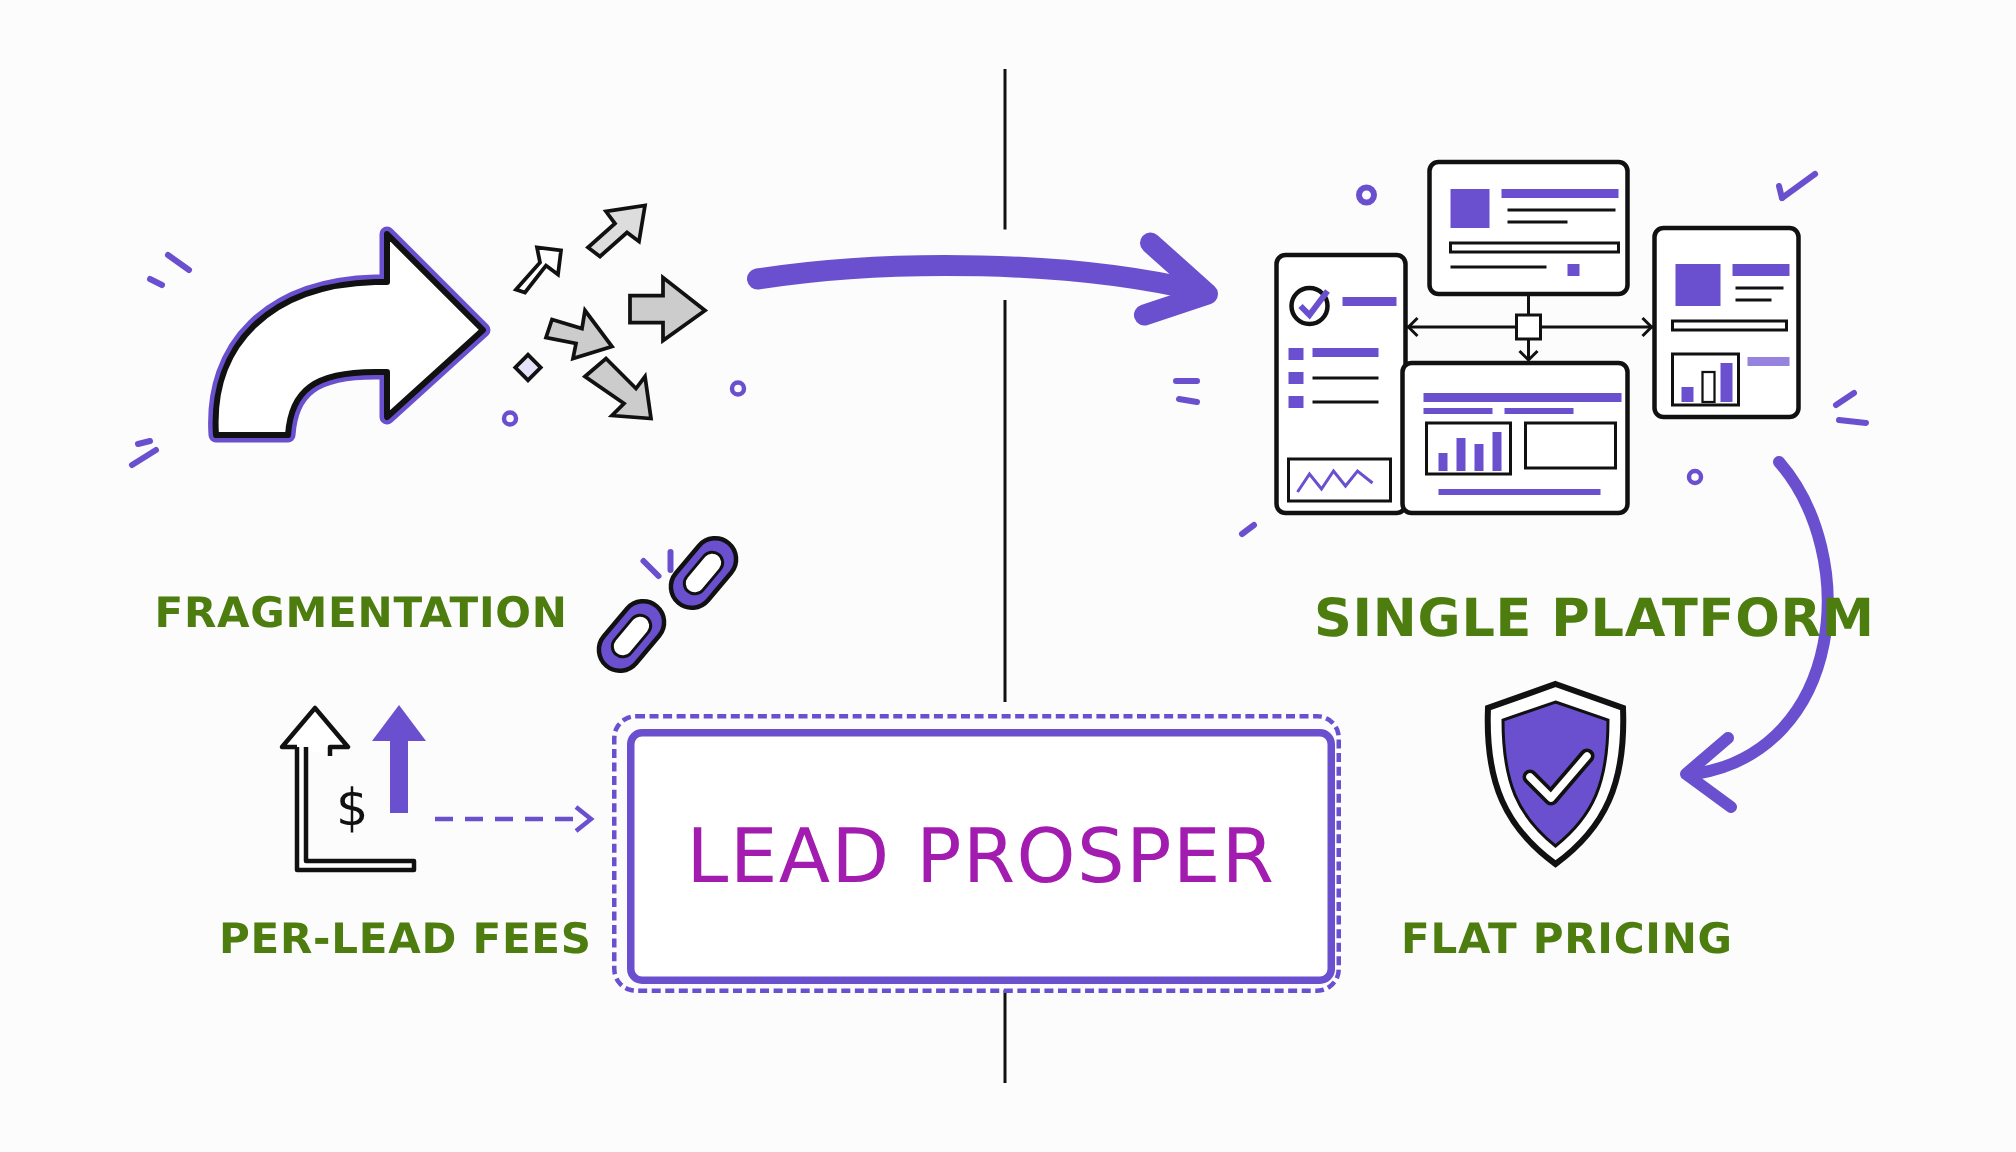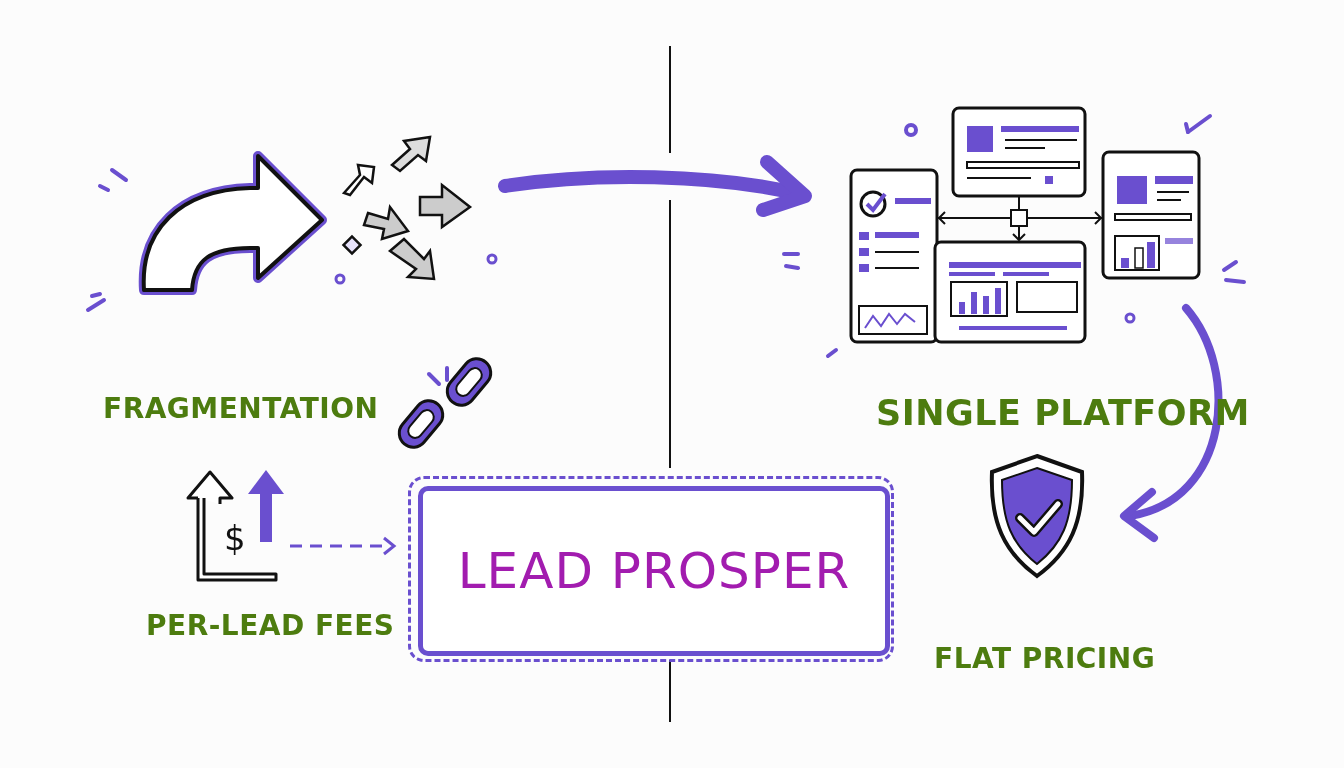--- a/index.html
+++ b/index.html
@@ -145,21 +145,21 @@
 </svg>
 
 <svg width="140" height="240" style="left:1110px;top:300px;">
   <path d="M 76 8 C 130 70, 120 200, 20 216" fill="none" stroke="#6a4fcf" stroke-width="8" stroke-linecap="round"></path>
   <path d="M 42 192 L 14 216 L 44 238" fill="none" stroke="#6a4fcf" stroke-width="8" stroke-linecap="round" stroke-linejoin="round"></path>
 </svg>
 
 <div class="label" style="left:103px;top:392px;font-size:28px;">FRAGMENTATION</div>
 <div class="label" style="left:118px;top:609px;font-size:28px;margin-left:28px;">PER-LEAD FEES</div>
 <div class="label" style="left:876px;top:393px;font-size:35px;">SINGLE PLATFORM</div>
-<div class="label" style="left:934px;top:642px;font-size:28px;">FLAT PRICING</div>
+<div class="label" style="left:934px;top:609px;font-size:28px;">FLAT PRICING</div>
 
 <svg width="110" height="100" style="left:395px;top:350px;">
   <g stroke="#6a4fcf" stroke-width="4" stroke-linecap="round">
     <line x1="34" y1="24" x2="44" y2="34"></line>
       <line x1="52" y1="18" x2="52" y2="30"></line>
   </g>
   <rect x="60" y="6" width="28" height="52" rx="14" transform="rotate(40 74 32)" fill="#6a4fcf" stroke="#111" stroke-width="3"></rect>
   <rect x="67" y="16" width="14" height="32" rx="7" transform="rotate(40 74 32)" fill="#fff" stroke="#111" stroke-width="2"></rect>
   <rect x="12" y="48" width="28" height="52" rx="14" transform="rotate(40 26 74)" fill="#6a4fcf" stroke="#111" stroke-width="3"></rect>
   <rect x="19" y="58" width="14" height="32" rx="7" transform="rotate(40 26 74)" fill="#fff" stroke="#111" stroke-width="2"></rect>

